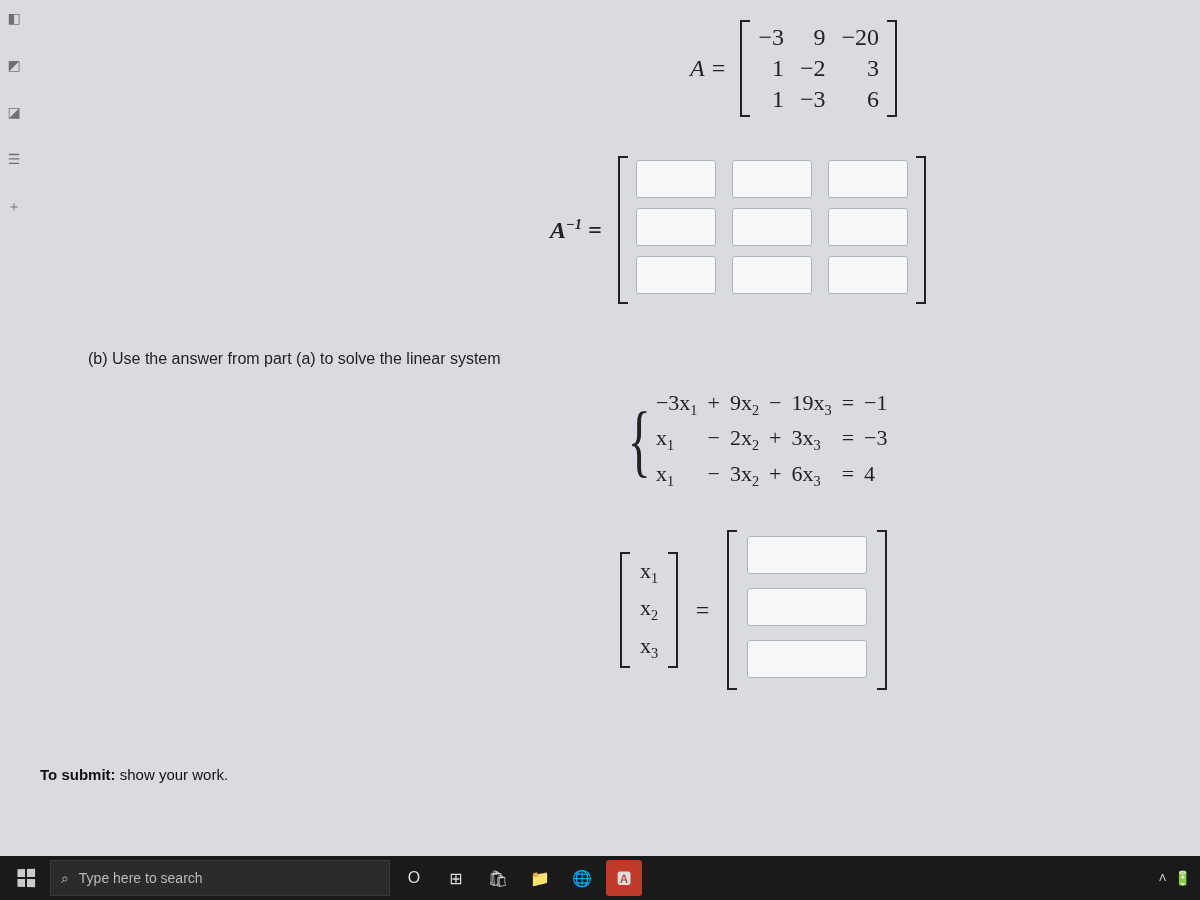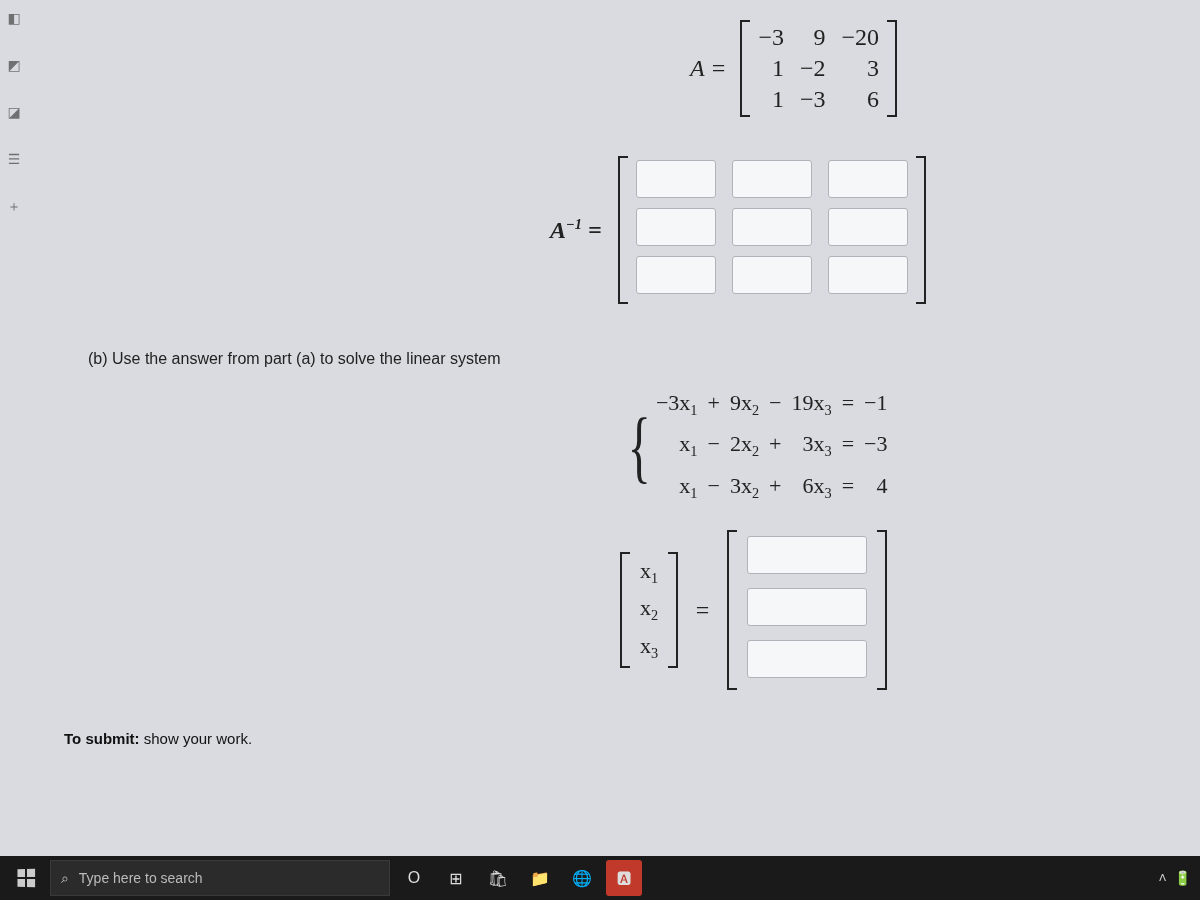--- a/index.html
+++ b/index.html
@@ -98,41 +98,40 @@
     line-height: 80px;
     vertical-align: middle;
     font-family: Georgia, serif;
     transform: scaleX(0.6);
     margin-right: -8px;
   }
   .sysgrid {
     display: inline-grid;
     vertical-align: middle;
     grid-template-columns: repeat(8, auto);
-    gap: 12px 10px;
-    text-align: right;
+    gap: 6px 10px;
+    text-align: left;
   }
   .sysgrid span { min-width: 12px; }
   .sub { font-size: .65em; vertical-align: sub; }
   .xvec-block {
     position: absolute;
     left: 620px;
     top: 530px;
     font-size: 22px;
   }
   .eq { display: inline-block; vertical-align: middle; margin: 0 12px; font-size: 24px; }
   .footer-notes {
     position: absolute;
     left: 40px;
-    top: 724px;
+    top: 760px;
     font-family: Arial, sans-serif;
     font-size: 15px;
     color: #111;
     line-height: 2;
-    margin-left: 24px;
   }
   .footer-notes .b { font-weight: bold; }
   .footer-notes .i { font-style: italic; }
   .taskbar {
     position: absolute;
     left: 0; right: 0; bottom: 0;
     height: 44px;
     background: #1a1a1a;
     display: flex;
     align-items: center;

